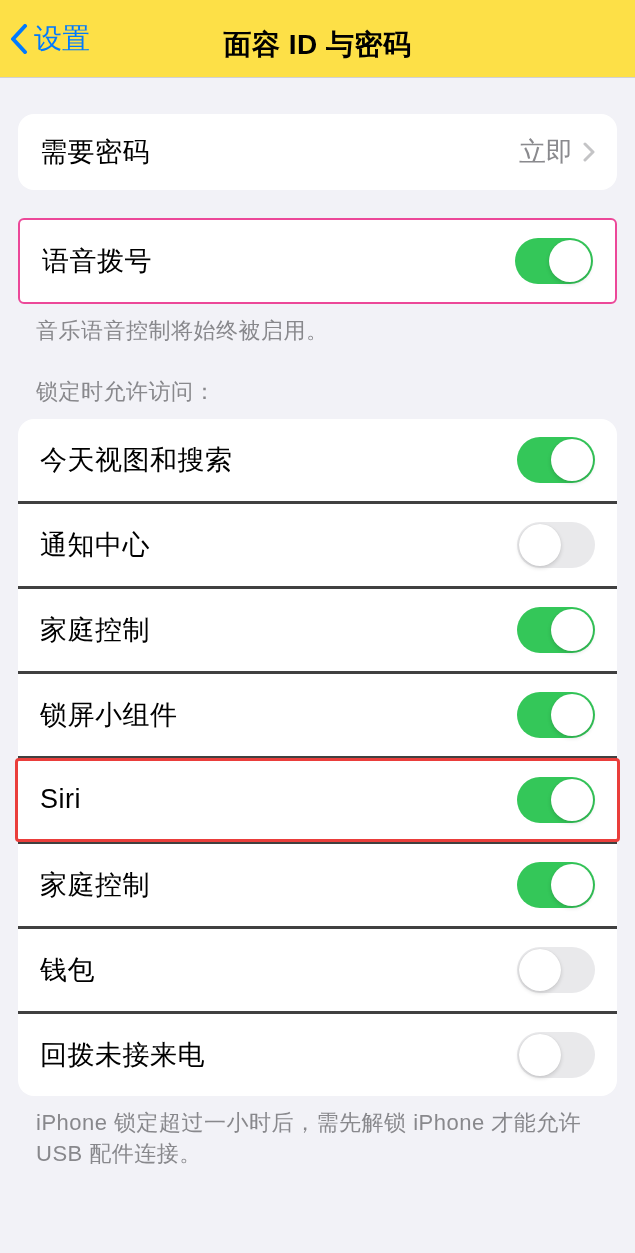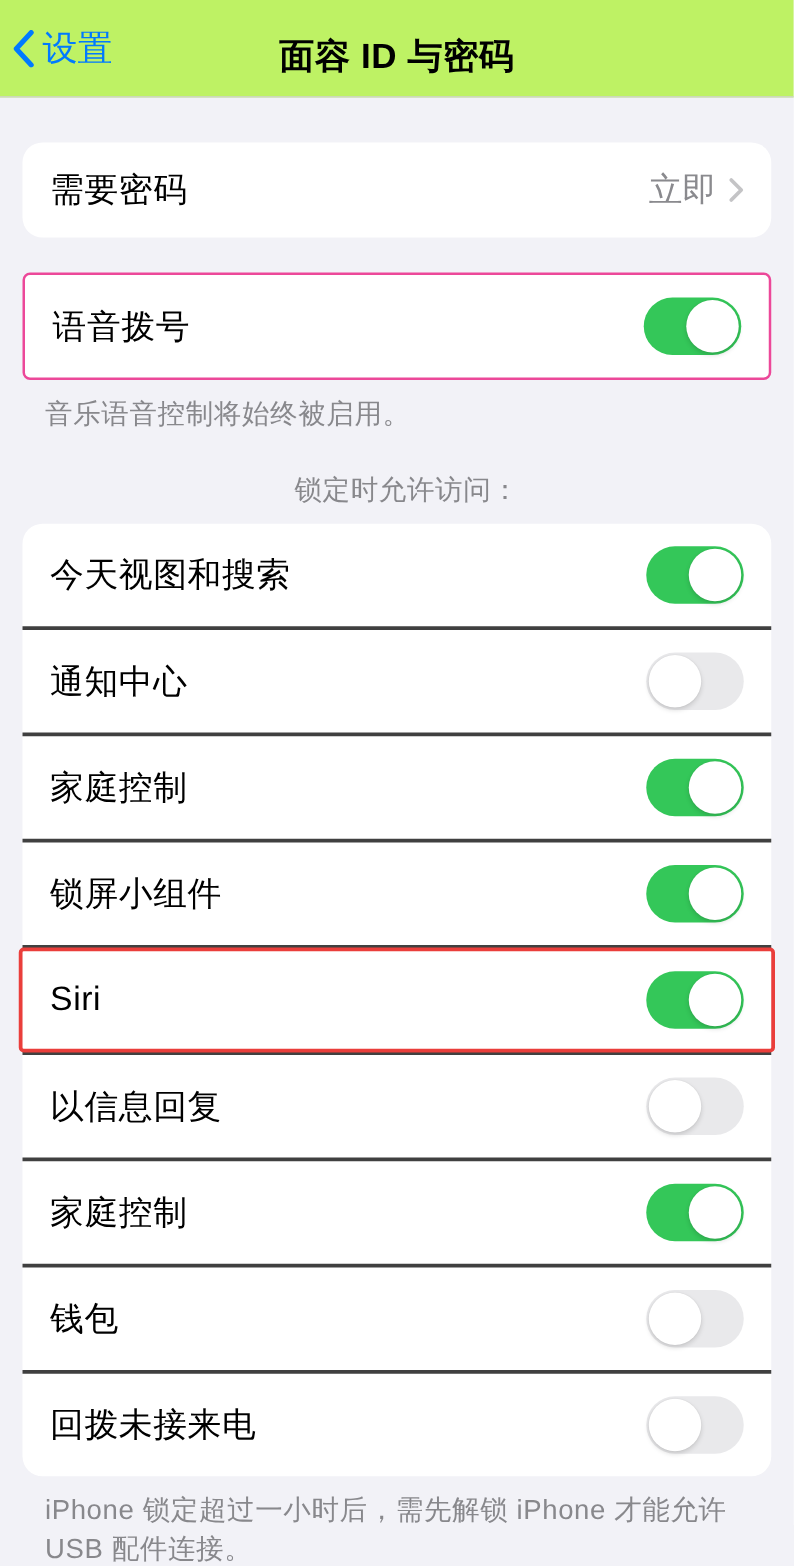--- a/index.html
+++ b/index.html
@@ -10,21 +10,21 @@
     }
     body {
       font-family: -apple-system, "PingFang SC", "Helvetica Neue", sans-serif;
       background: #f2f2f7;
       width: 635px;
       height: 1253px;
       overflow: hidden;
     }
     .nav-bar {
       height: 78px;
-      background: #bef264;
+      background: #fde047;
       border-bottom: 1px solid #d1d1d4;
       display: flex;
       align-items: center;
       position: relative;
     }
     .back-button {
       display: flex;
       align-items: center;
       color: #007aff;
       font-size: 28px;
@@ -93,21 +93,20 @@
       color: #88888c;
       padding: 12px 36px 0 36px;
       line-height: 1.4;
       letter-spacing: 0.5px;
     }
     .header-text {
       font-size: 22px;
       color: #88888c;
       padding: 30px 20px 0px 36px;
       letter-spacing: 0.5px;
-      text-align: center;
     }
     .group-first {
       margin-top: 36px;
     }
     .toggle {
       width: 78px;
       height: 46px;
       border-radius: 23px;
       position: relative;
       flex-shrink: 0;
@@ -218,26 +217,20 @@
         </div>
       </div>
       <div class="row highlighted-row">
         <span class="row-label">Siri</span>
         <div class="toggle on">
           <div class="toggle-knob"></div>
         </div>
         <div class="highlight-border"></div>
       </div>
       <div class="row">
-        <span class="row-label">以信息回复</span>
-        <div class="toggle off">
-          <div class="toggle-knob"></div>
-        </div>
-      </div>
-      <div class="row">
         <span class="row-label">家庭控制</span>
         <div class="toggle on">
           <div class="toggle-knob"></div>
         </div>
       </div>
       <div class="row">
         <span class="row-label">钱包</span>
         <div class="toggle off">
           <div class="toggle-knob"></div>
         </div>

